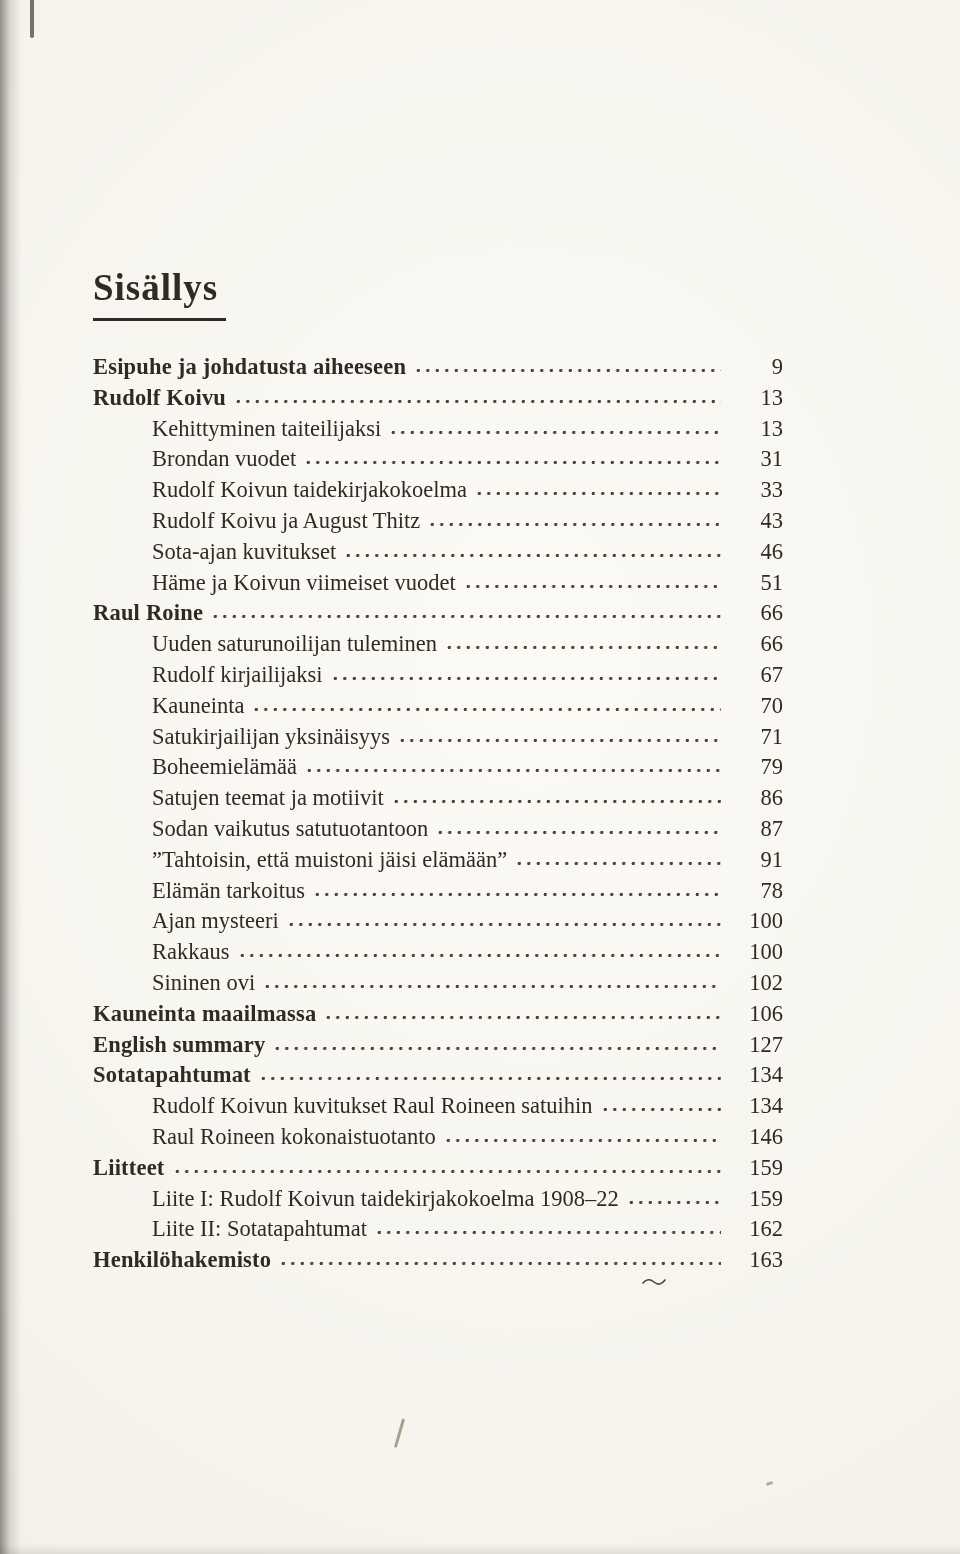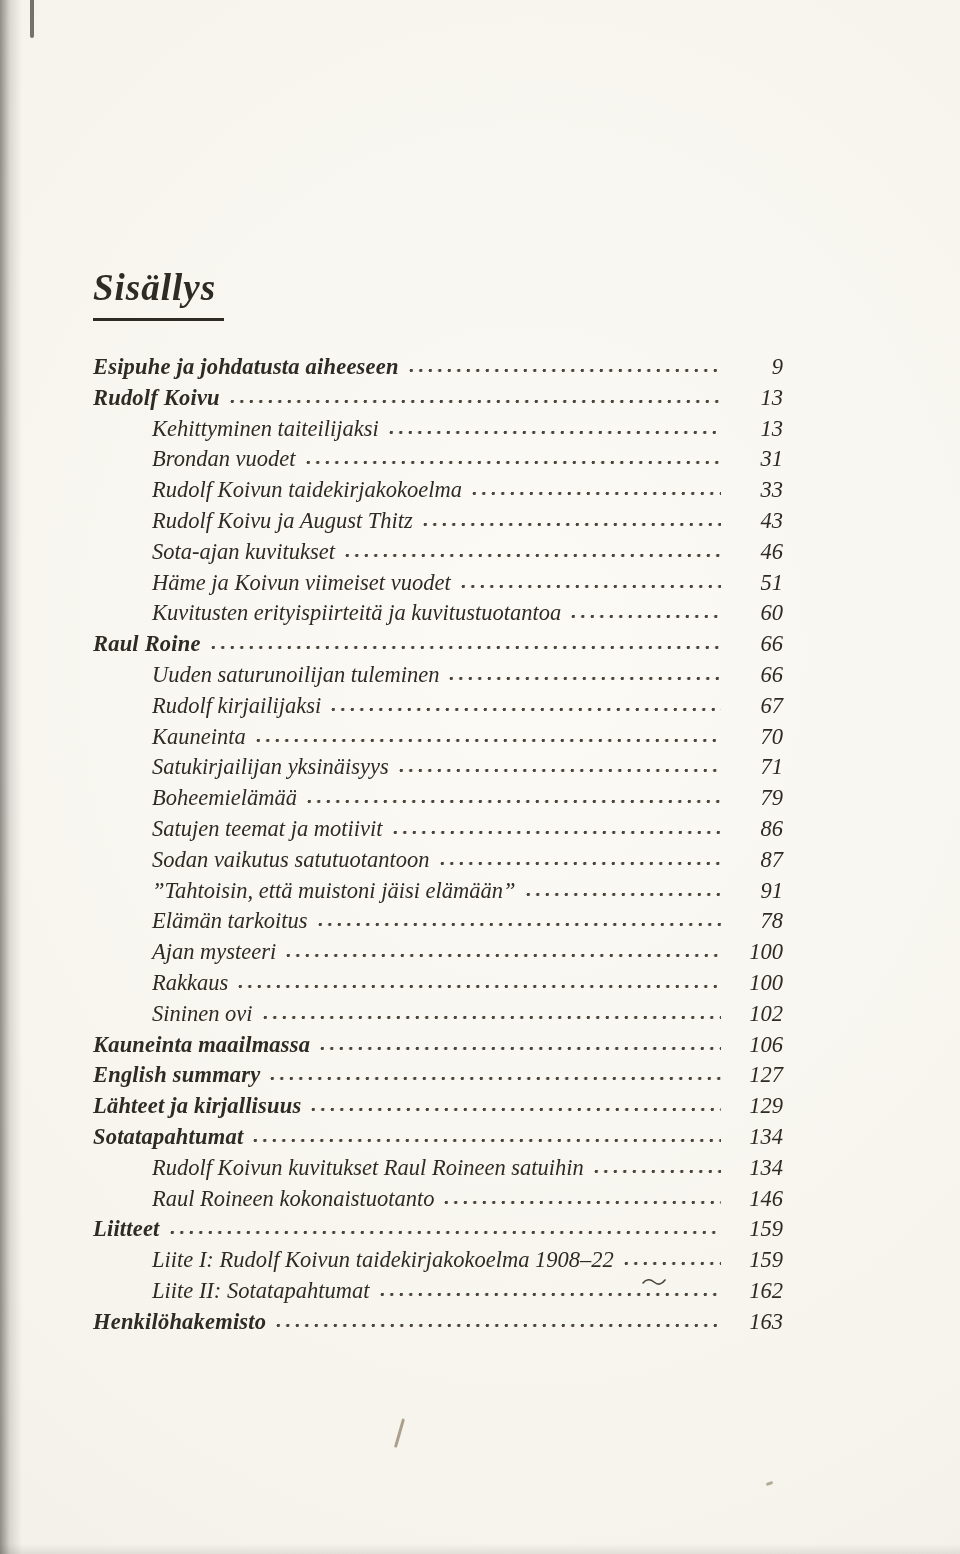--- a/index.html
+++ b/index.html
@@ -22,34 +22,33 @@
   .scan-edge-bottom {
     position: absolute; left: 0; right: 0; bottom: 0; height: 10px;
     background: linear-gradient(to top, rgba(44,41,36,0.10), rgba(44,41,36,0));
   }
   .scan-glitch-top {
     position: absolute; left: 30px; top: 0; width: 4px; height: 38px;
     background: #4a463f; opacity: 0.75; border-radius: 0 0 2px 2px;
   }
   .title {
     position: absolute; left: 93px; top: 266px;
-    font-size: 37px; font-style: italic; font-weight: bold;
+    font-size: 37px; font-weight: bold;
     letter-spacing: 1px;
     display: inline-block;
     border-bottom: 3px solid #2e2a24;
     padding: 0 8px 9px 0;
   }
   .toc {
     position: absolute; left: 93px; top: 352px; width: 690px;
   }
   .row {
     display: flex; align-items: baseline;
     height: 30.8px; line-height: 30.8px;
     font-size: 22.5px;
-    font-style: italic;
   }
   .row.indent { padding-left: 59px; }
   .row.bold .label { font-weight: bold; letter-spacing: 0.2px; }
   .label { white-space: nowrap; }
   .dots {
     flex: 1 1 auto; min-width: 14px;
     margin: 0 8px 0 10px;
     height: 8px;
     background-image: radial-gradient(circle at 2.2px 4.4px, #4b453c 1.45px, rgba(0,0,0,0) 1.9px);
     background-size: 9.5px 8px;
@@ -115,25 +114,20 @@
       <div class="row indent">
         <span class="label">Sota-ajan kuvitukset</span>
         <span class="dots"></span>
         <span class="num">46</span>
       </div>
       <div class="row indent">
         <span class="label">Häme ja Koivun viimeiset vuodet</span>
         <span class="dots"></span>
         <span class="num">51</span>
       </div>
-      <div class="row indent">
-        <span class="label">Kuvitusten erityispiirteitä ja kuvitustuotantoa</span>
-        <span class="dots"></span>
-        <span class="num">60</span>
-      </div>
       <div class="row bold">
         <span class="label">Raul Roine</span>
         <span class="dots"></span>
         <span class="num">66</span>
       </div>
       <div class="row indent">
         <span class="label">Uuden saturunoilijan tuleminen</span>
         <span class="dots"></span>
         <span class="num">66</span>
       </div>
@@ -194,25 +188,20 @@
       </div>
       <div class="row bold">
         <span class="label">Kauneinta maailmassa</span>
         <span class="dots"></span>
         <span class="num">106</span>
       </div>
       <div class="row bold">
         <span class="label">English summary</span>
         <span class="dots"></span>
         <span class="num">127</span>
-      </div>
-      <div class="row bold">
-        <span class="label">Lähteet ja kirjallisuus</span>
-        <span class="dots"></span>
-        <span class="num">129</span>
       </div>
       <div class="row bold">
         <span class="label">Sotatapahtumat</span>
         <span class="dots"></span>
         <span class="num">134</span>
       </div>
       <div class="row indent">
         <span class="label">Rudolf Koivun kuvitukset Raul Roineen satuihin</span>
         <span class="dots"></span>
         <span class="num">134</span>

